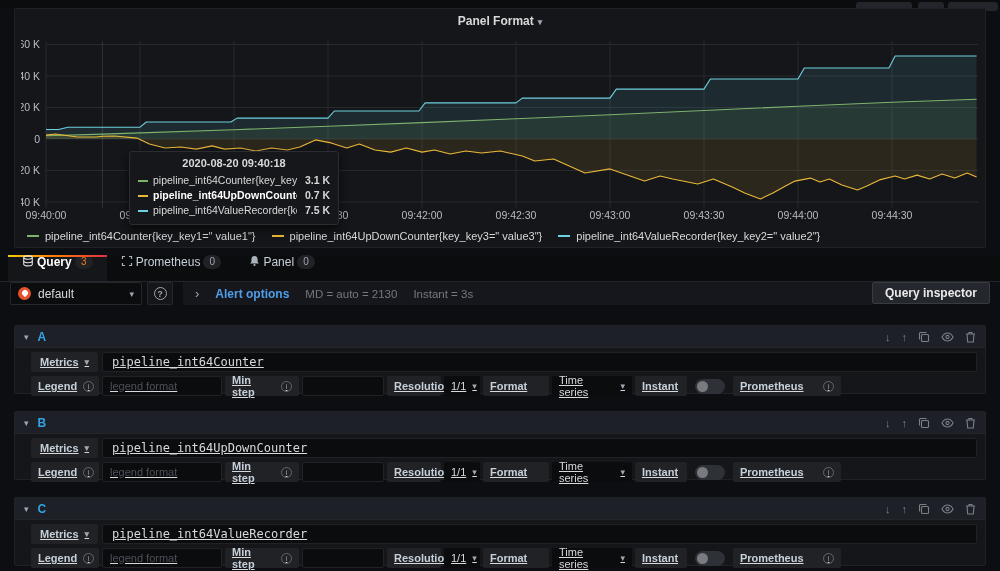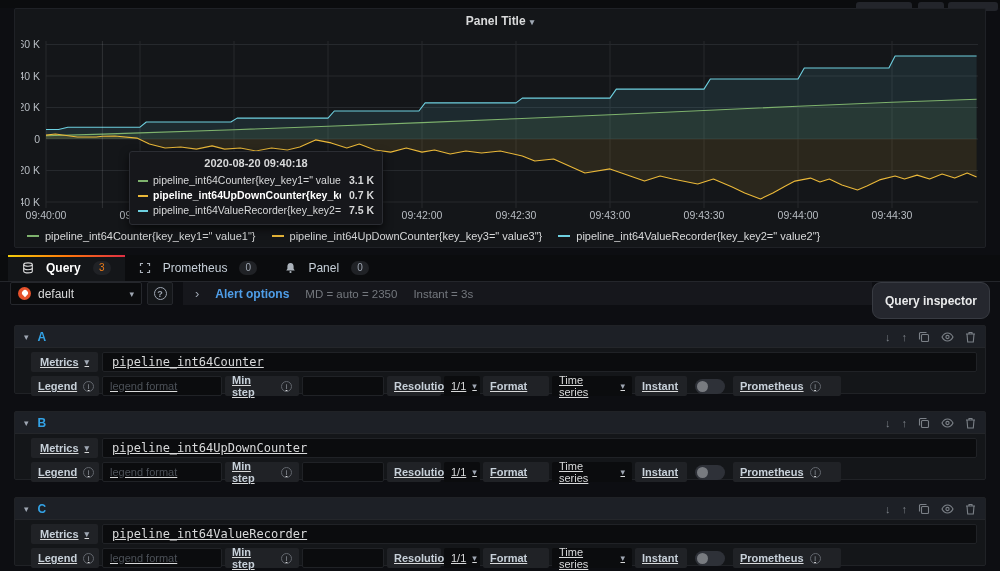--- a/index.html
+++ b/index.html
@@ -17,39 +17,39 @@
 
   
   .panel { position:absolute; left:14px; top:8px; width:972px; height:240px;
            background:#141619; border:1px solid #1f2126; border-radius:2px; }
   .panel-title-row { position:absolute; top:5px; left:0; right:0; text-align:center;
                      font-size:12px; font-weight:700; color:#d8d9da; cursor:pointer; }
   .panel-title-row .chev { color:#9fa7b3; font-size:9px; margin-left:4px; }
   svg.chart { position:absolute; left:6px; top:28px; }
   svg text { font-family:"Liberation Sans", sans-serif; }
 
-  .tooltip { position:absolute; left:114px; top:142px; width:254px; z-index:5;
+  .tooltip { position:absolute; left:114px; top:142px; width:210px; z-index:5;
              background:#16171b; border:1px solid #2b2d33; border-radius:3px;
              box-shadow:0 4px 10px rgba(0,0,0,.65); padding:5px 8px 6px 8px; }
   .tt-title { text-align:center; font-size:11px; font-weight:700; margin-bottom:4px; }
   .tt-row { display:flex; align-items:center; font-size:10.5px; line-height:15px; }
   .tt-marker { width:10px; height:2px; margin-right:5px; flex:none; }
   .tt-label { flex:1; white-space:nowrap; overflow:hidden; }
   .tt-value { font-weight:700; margin-left:8px; }
   .tt-bold .tt-label { font-weight:700; color:#ffffff; }
 
   .legend { position:absolute; left:12px; bottom:5px; display:flex; gap:16px;
             font-size:11px; color:#d8d9da; }
   .lg-item { display:flex; align-items:center; cursor:pointer; }
   .lg-marker { width:12px; height:2px; margin-right:6px; }
 
   
   .tabbar { position:absolute; left:0; top:255px; width:1000px; height:27px;
             background:#0b0c0e; border-bottom:1px solid #24262b; display:flex; padding-left:8px; }
-  .tab { display:flex; align-items:center; gap:12px; padding:0 14px; font-size:12px;
+  .tab { display:flex; align-items:flex-start; gap:3px; padding:0 14px; font-size:12px;
          color:#c7d0d9; position:relative; cursor:pointer; }
   .tab svg { opacity:.85; }
   .tab.active { background:#141619; color:#ffffff; font-weight:600; }
   .tab.active::before { content:""; position:absolute; left:0; right:0; top:0; height:2px;
          background:linear-gradient(90deg,#f2cc0c,#ff780a,#e02f44); }
   .badge { background:#202226; border-radius:9px; min-width:18px; text-align:center;
            padding:0 5px; font-size:10px; height:14px; line-height:14px; color:#9fa7b3; font-weight:400;}
   .tab.active .badge { color:#eb7b18; }
 
   
@@ -64,22 +64,22 @@
                background:#fff; border-radius:50% 50% 50% 0; transform:rotate(-45deg); }
   .help-btn { width:26px; height:23px; margin-left:5px; background:#141619; border:1px solid #25272c;
               border-radius:2px; display:flex; align-items:center; justify-content:center; cursor:pointer;}
   .q-circle { width:13px; height:13px; border:1.2px solid #9fa7b3; border-radius:50%; font-size:9px;
               color:#9fa7b3; display:flex; align-items:center; justify-content:center; font-weight:700;}
   .qo-band { margin-left:10px; height:23px; background:#16171c; display:flex; align-items:center;
              padding:0 12px; gap:16px; flex:1; max-width:690px; cursor:pointer;}
   .qo-caret { color:#9fa7b3; font-size:13px; }
   .qo-link { color:#4f9ee8; font-weight:600; font-size:12px; }
   .qo-dim { color:#74787e; font-size:11.5px; }
-  .inspector-btn { margin-left:auto; height:37px; background:#25272e; border:1px solid #383b42;
-             border-radius:9px; padding:0 12px; font-size:12px; font-weight:600; color:#e9eaeb;
+  .inspector-btn { margin-left:auto; height:22px; background:#25272e; border:1px solid #383b42;
+             border-radius:2px; padding:0 12px; font-size:12px; font-weight:600; color:#e9eaeb;
              display:flex; align-items:center; cursor:pointer; }
 
   
   .qrow { position:absolute; left:14px; width:972px; height:69px; background:#141619;
           border:1px solid #202226; border-radius:2px; }
   .qrow-header { height:22px; background:#1d2026; border-bottom:1px solid #24262a;
           display:flex; align-items:center; padding:0 9px; gap:9px; cursor:pointer; }
   .qrow-header .chev { color:#9fa7b3; font-size:9px; }
   .ref-id { color:#33a2e5; font-size:12px; font-weight:700; }
   .hdr-icons { margin-left:auto; display:flex; gap:11px; color:#7b8087; align-items:center; }
@@ -89,21 +89,21 @@
   .editor-line { display:flex; height:20px; margin-bottom:4px; }
   .metrics-btn { background:#202226; border-radius:2px; padding:0 9px; font-size:11px; font-weight:700;
           display:flex; align-items:center; gap:6px; color:#c7d0d9; cursor:pointer; }
   .metrics-btn .chev { color:#9fa7b3; font-size:9px; }
   .metric-input { flex:1; margin-left:4px; background:#0b0c0e; border:1px solid #202226;
           color:#d8d9da; font-family:"DejaVu Sans Mono", monospace; font-size:12px; padding:0 9px;
           height:20px; border-radius:2px; outline:none; }
   .opts-line { display:flex; height:20px; gap:3px; align-items:center; font-size:11px; }
   .opt-label { background:#202226; height:20px; display:flex; align-items:center; padding:0 7px;
           gap:6px; font-weight:700; color:#c7d0d9; border-radius:2px; flex:none; }
-  .opt-label.spread { justify-content:flex-start; }
+  .opt-label.spread { justify-content:space-between; }
   .info { width:11px; height:11px; border:1px solid #62666d; border-radius:50%; color:#8e939b;
           font-size:8px; line-height:9px; text-align:center; font-weight:400; flex:none; cursor:pointer;}
   .opt-input { background:#0b0c0e; border:1px solid #202226; height:20px; color:#d8d9da;
           padding:0 7px; font-size:11px; border-radius:2px; outline:none; flex:none;}
   .opt-input::placeholder { color:#4c5158; }
   .opt-select { background:#0b0c0e; display:flex; align-items:center; justify-content:space-between;
           padding:0 7px; height:20px; color:#d8d9da; border-radius:2px; flex:none; cursor:pointer; }
   .opt-select .chev { color:#9fa7b3; font-size:9px; margin-left:6px; }
   .toggle { width:30px; height:15px; background:#2e3138; border-radius:8px; position:relative;
           margin:0 5px; flex:none; cursor:pointer; }
@@ -116,21 +116,21 @@
 <body>
 
 <div class="top-strip">
   <div class="tb-btn" style="left:856px;width:56px"></div>
   <div class="tb-btn" style="left:918px;width:26px"></div>
   <div class="tb-btn" style="left:948px;width:50px"></div>
 </div>
 
 <div class="panel">
   <div class="panel-title-row">
-    <span>Panel Title</span><span class="chev">▾</span>
+    <span>Panel Format</span><span class="chev">▾</span>
   </div>
 
   <svg class="chart" width="966" height="186" viewBox="0 0 966 186">
       <line x1="25" y1="7.5" x2="957" y2="7.5" stroke="#26292d" stroke-width="1"></line>
       <text x="19" y="11" text-anchor="end" font-size="10.5" fill="#b8bdc3">60 K</text>
       <line x1="25" y1="39" x2="957" y2="39" stroke="#26292d" stroke-width="1"></line>
       <text x="19" y="42.5" text-anchor="end" font-size="10.5" fill="#b8bdc3">40 K</text>
       <line x1="25" y1="70.5" x2="957" y2="70.5" stroke="#26292d" stroke-width="1"></line>
       <text x="19" y="74" text-anchor="end" font-size="10.5" fill="#b8bdc3">20 K</text>
       <line x1="25" y1="102" x2="957" y2="102" stroke="#26292d" stroke-width="1"></line>
@@ -236,21 +236,21 @@
       <span class="prom-icon"></span>
       <span>default</span>
       <span class="chev">▾</span>
     </div>
     <div class="help-btn">
       <span class="q-circle">?</span>
     </div>
     <div class="qo-band">
       <span class="qo-caret">›</span>
       <span class="qo-link">Alert options</span>
-      <span class="qo-dim">MD = auto = 2350</span>
+      <span class="qo-dim">MD = auto = 2130</span>
       <span class="qo-dim">Instant = 3s</span>
     </div>
     <div class="inspector-btn">Query inspector</div>
   </div>
 </div>
 
 <div class="qrow" style="top:325px">
   <div class="qrow-header">
     <span class="chev">▾</span>
     <span class="ref-id">A</span>

